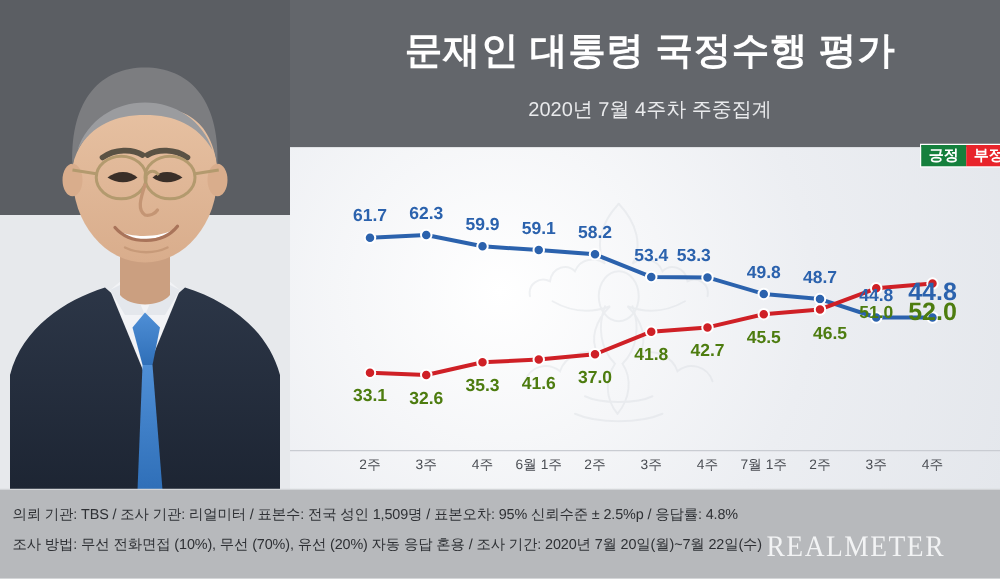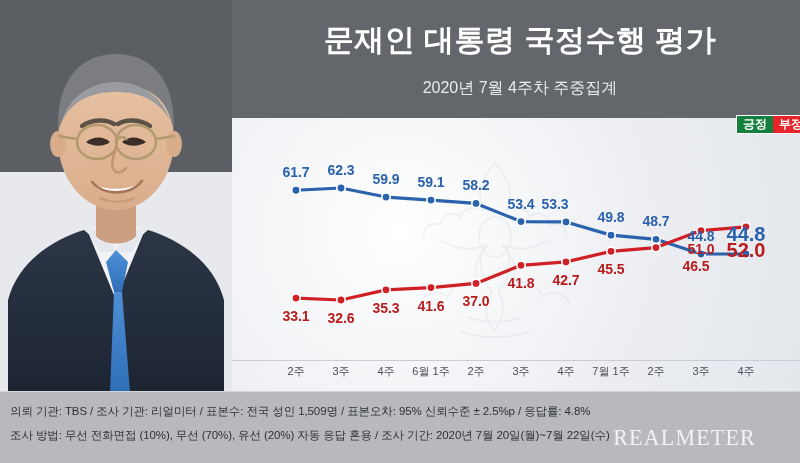--- a/index.html
+++ b/index.html
@@ -61,21 +61,21 @@
   .plot {
     position:absolute; left:0; top:0; width:800px; height:463px;
     pointer-events:none;
   }
   .val-label {
     position:absolute; white-space:nowrap;
     font-size:14px; font-weight:bold;
     transform:translateX(-50%);
   }
   .val-pos { color:#2b62ad; }
-  .val-neg { color:#b91c1c; }
+  .val-neg { color:#4d7c0f; }
   .val-last { font-size:20px; }
 
   
   .axis-line {
     position:absolute; left:232px; top:360px; width:568px; height:1px;
     background:#c9ccd2;
   }
   .xtick {
     position:absolute; top:364px;
     font-size:11px; color:#4a4d53;
@@ -185,21 +185,21 @@
       <div class="val-label val-pos" style="left: 701px; top: 227.993px;">44.8</div>
       <div class="val-label val-pos val-last" style="left: 746px; top: 222.993px;">44.8</div>
       <div class="val-label val-neg" style="left: 296px; top: 308.114px;">33.1</div>
       <div class="val-label val-neg" style="left: 341px; top: 310px;">32.6</div>
       <div class="val-label val-neg" style="left: 386px; top: 299.818px;">35.3</div>
       <div class="val-label val-neg" style="left: 431px; top: 297.556px;">41.6</div>
       <div class="val-label val-neg" style="left: 476px; top: 293.407px;">37.0</div>
       <div class="val-label val-neg" style="left: 521px; top: 275.306px;">41.8</div>
       <div class="val-label val-neg" style="left: 566px; top: 271.912px;">42.7</div>
       <div class="val-label val-neg" style="left: 611px; top: 261.354px;">45.5</div>
-      <div class="val-label val-neg" style="left: 696px; top: 257.582px; text-align: center;">46.5</div>
+      <div class="val-label val-neg" style="left: 664px; top: 257.582px; text-align: center;">46.5</div>
       <div class="val-label val-neg" style="left: 701px; top: 240.613px;">51.0</div>
       <div class="val-label val-neg val-last" style="left: 746px; top: 238.842px;">52.0</div>
     </div>
   <div id="xticks-layer">
       <div class="xtick" style="left: 296px;">2주</div>
       <div class="xtick" style="left: 341px;">3주</div>
       <div class="xtick" style="left: 386px;">4주</div>
       <div class="xtick" style="left: 431px;">6월 1주</div>
       <div class="xtick" style="left: 476px;">2주</div>
       <div class="xtick" style="left: 521px;">3주</div>

